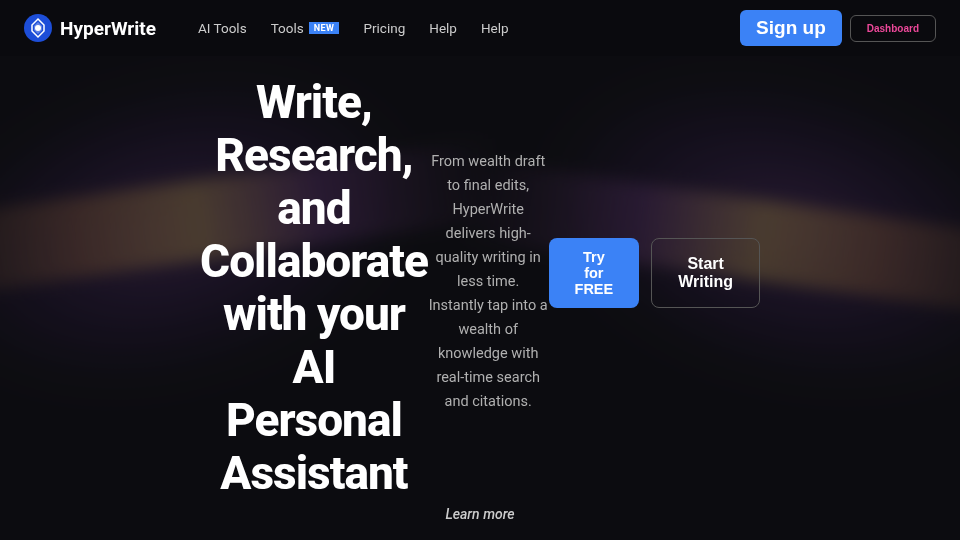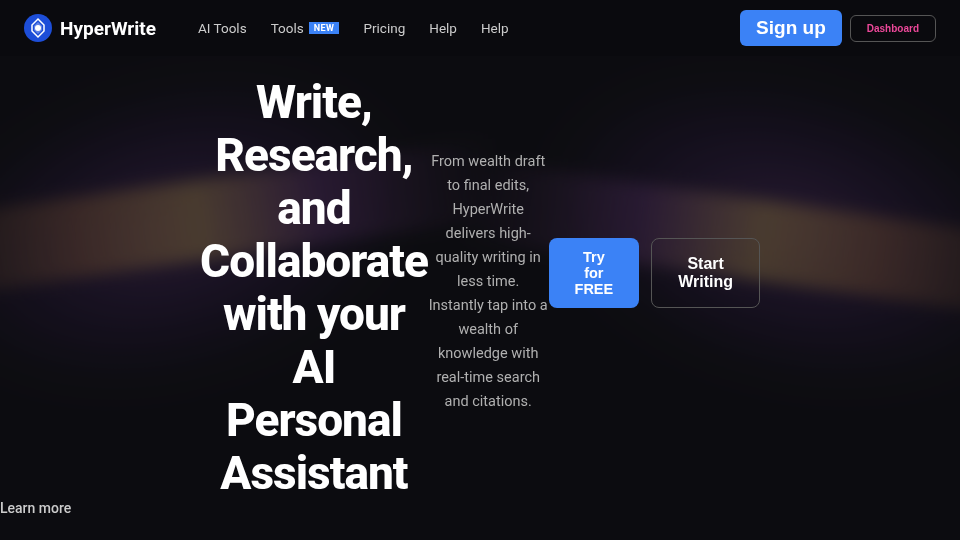--- a/index.html
+++ b/index.html
@@ -212,28 +212,29 @@
       border-radius: 8px;
       padding: 11px 26px;
       font-size: 16px;
       font-weight: 600;
       cursor: pointer;
     }
 
     
     .learn-more-container {
       position: absolute;
-      bottom: 24px;
+      bottom: 18px;
       left: 0;
       right: 0;
       display: flex;
       flex-direction: column;
-      align-items: flex-start;
+      align-items: center;
       z-index: 5;
       cursor: pointer;
+      font-style: italic;
     }
 
     .learn-more-text {
       font-size: 14px;
       color: #cccccc;
       font-weight: 500;
     }
   </style>
 </head>
 <body>

